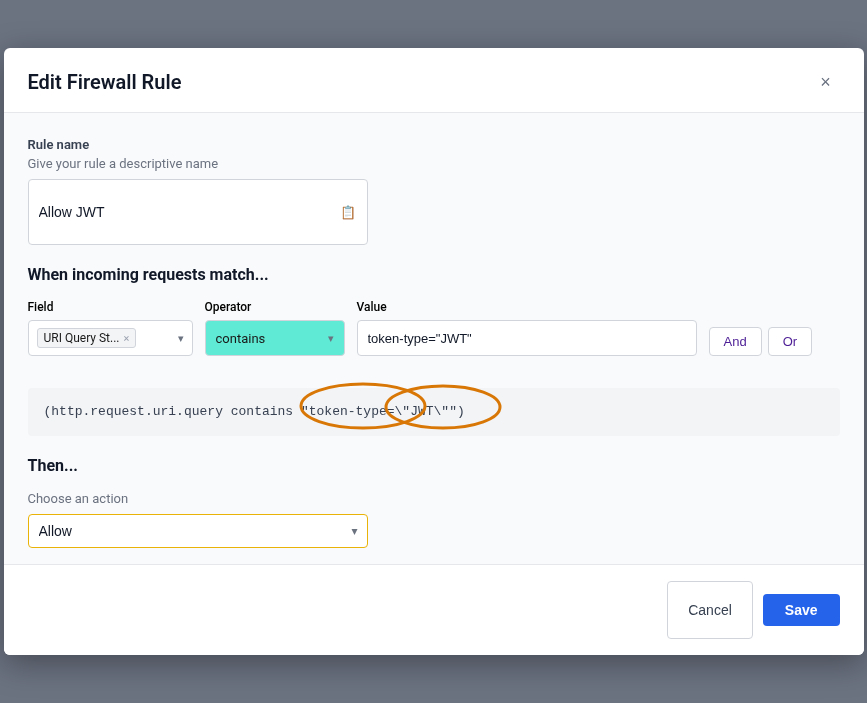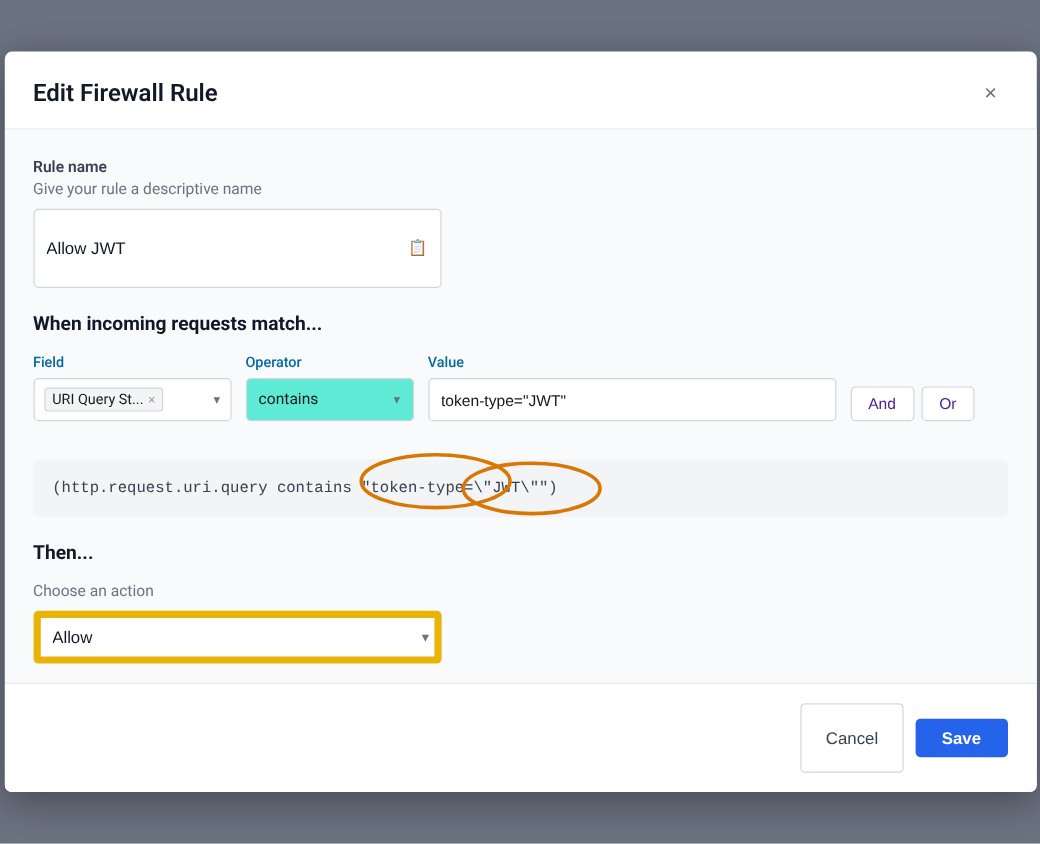--- a/index.html
+++ b/index.html
@@ -105,21 +105,21 @@
     .filter-row {
       display: flex;
       align-items: flex-end;
       gap: 12px;
       margin-bottom: 4px;
     }
     .filter-col label {
       display: block;
       font-size: 12px;
       font-weight: 500;
-      color: #0369a1;
+      color: #000000;
       margin-bottom: 6px;
     }
     .field-select {
       display: flex;
       align-items: center;
       border: 1px solid #d1d5db;
       border-radius: 4px;
       background: #fff;
       padding: 6px 8px;
       width: 165px;
@@ -224,21 +224,21 @@
     .then-section {
       margin-top: 20px;
     }
     .action-select-wrapper {
       position: relative;
       width: 340px;
       margin-top: 8px;
     }
     .action-select {
       width: 100%;
-      border: 6px solid #eab308;
+      border: 1px solid #eab308;
       border-radius: 4px;
       background: #fff;
       padding: 8px 32px 8px 10px;
       font-size: 14px;
       color: #111827;
       appearance: none;
       cursor: pointer;
       outline: none;
     }
     .action-select-chevron {

